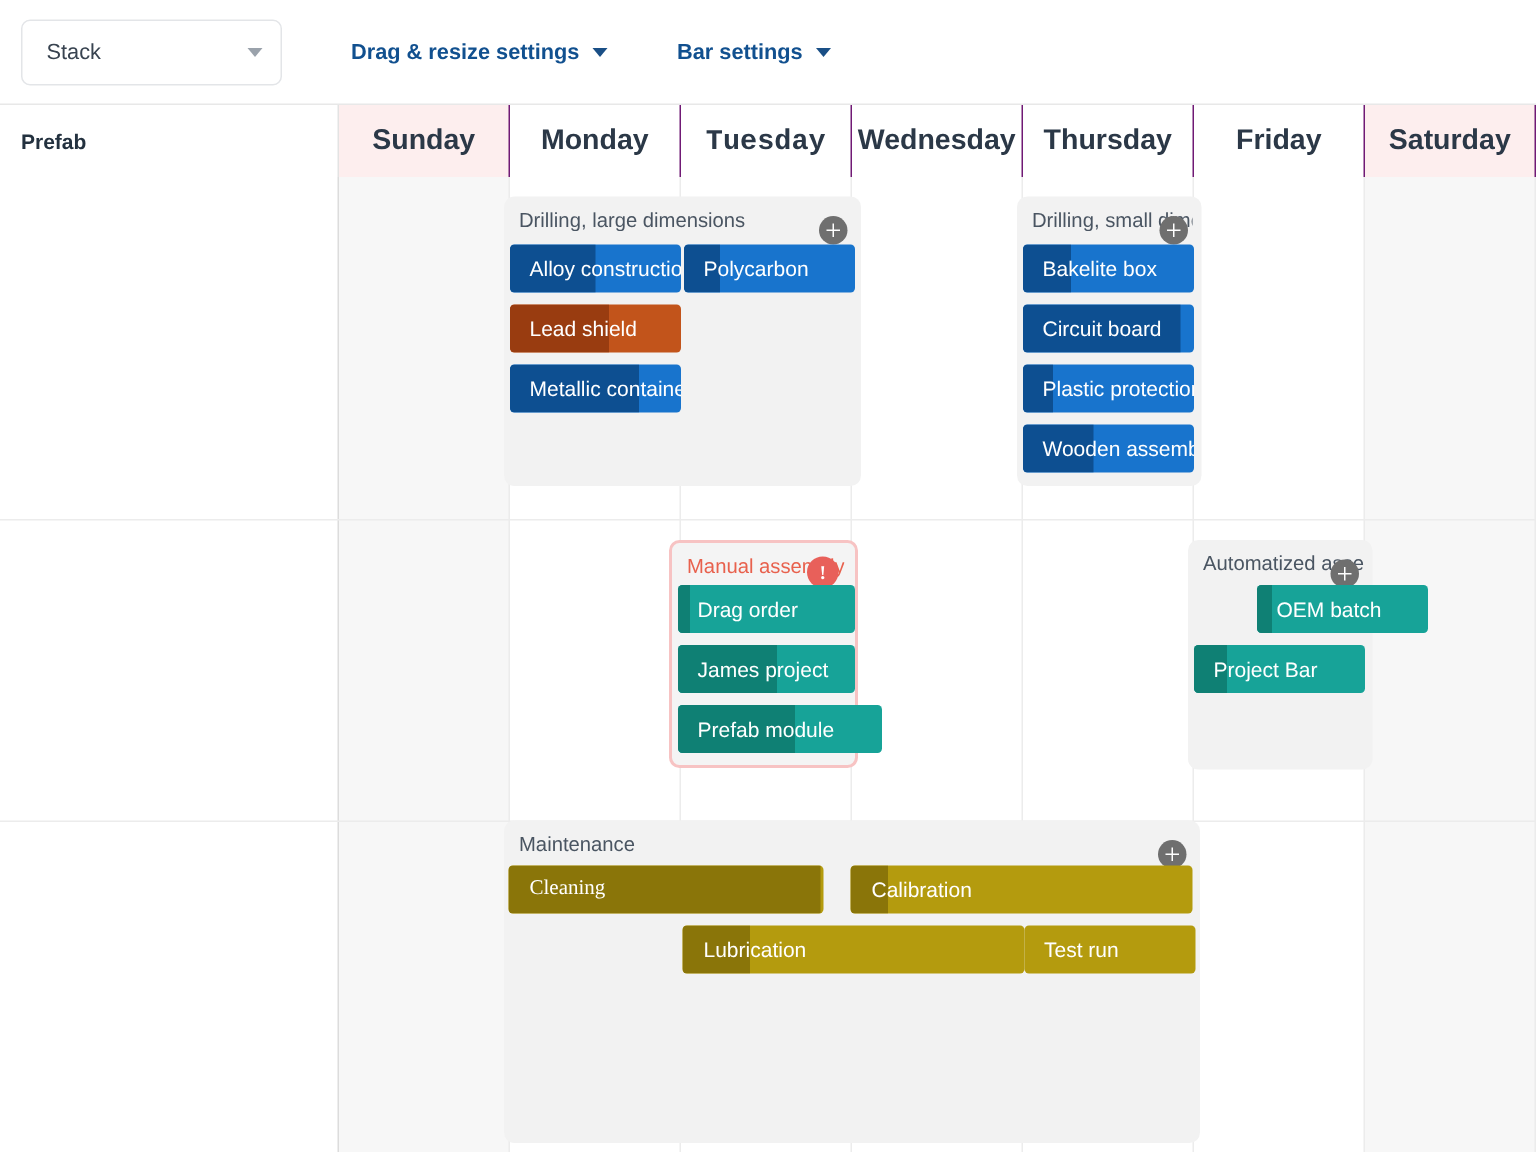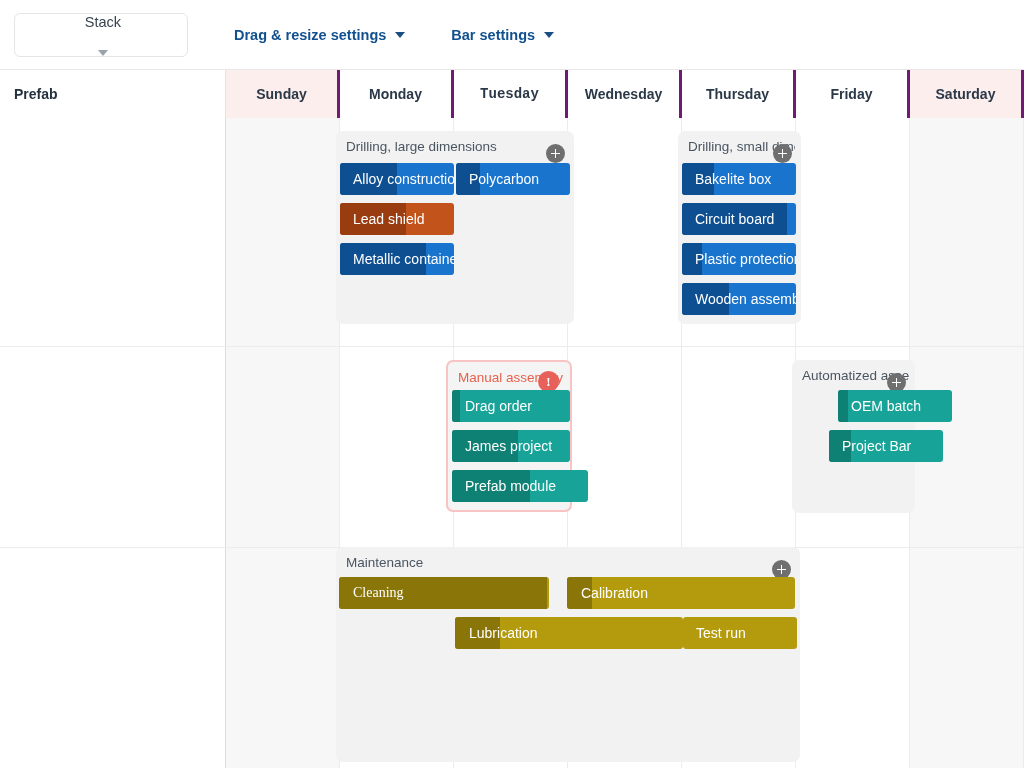--- a/index.html
+++ b/index.html
@@ -22,21 +22,20 @@
     display: flex; align-items: center;
     padding-left: 14px;
   }
   .select-box {
     width: 174px; height: 44px;
     border: 1px solid #e3e5e8; border-radius: 6px;
     background: #fff;
     display: flex; align-items: center;
     padding: 0 12px 0 16px;
     cursor: pointer;
-    flex-direction: column;
   }
   .select-value { flex: 1; font-size: 14.5px; color: #384350; }
   .caret {
     width: 0; height: 0;
     border-left: 5px solid transparent;
     border-right: 5px solid transparent;
     border-top: 6px solid #9aa2ab;
   }
   .caret.dark { border-top-color: #1a4f86; }
   .menu-btn {
@@ -60,22 +59,22 @@
     display: flex; align-items: center;
     padding-left: 14px;
     font-size: 14px; font-weight: 600; color: #23313f;
     border-right: 1px solid #e3e3e3;
     background: #fff;
     z-index: 3;
   }
   .day-head {
     position: absolute; top: 0; height: 48px;
     display: flex; align-items: center; justify-content: center;
-    font-size: 14px; font-weight: 600; color: #2b3847;
-    border-right: 3px solid #701a75;
+    font-size: 19px; font-weight: 600; color: #2b3847;
+    border-right: 1px solid #701a75;
     background: #fff;
   }
   .day-head.weekend { background: #fdeeee; }
 
   
   .grid-body {
     position: absolute; left: 0; top: 118px;
     width: 1024px; height: 650px;
     overflow: hidden;
     background: #fff;
@@ -322,21 +321,21 @@
         <div class="lbl">James project</div>
       </div>
       <div class="bar" style="left: 452px; top: 352px; width: 136px; background: rgb(23, 163, 152);">
         <div class="fill" style="width: 78px; background: rgb(15, 128, 116);"></div>
         <div class="lbl">Prefab module</div>
       </div>
       <div class="bar" style="left: 824px; top: 272px; width: 114px; background: rgb(23, 163, 152); margin-left: 14px;">
         <div class="fill" style="width: 10px; background: rgb(15, 128, 116);"></div>
         <div class="lbl">OEM batch</div>
       </div>
-      <div class="bar" style="left: 796px; top: 312px; width: 114px; background: rgb(23, 163, 152); margin-left: 33px;">
+      <div class="bar" style="left: 796px; top: 312px; width: 114px; background: rgb(23, 163, 152);">
         <div class="fill" style="width: 22px; background: rgb(15, 128, 116);"></div>
         <div class="lbl">Project Bar</div>
       </div>
       <div class="bar wide" style="left: 339px; top: 459px; width: 210px; background: rgb(180, 155, 14); font-family: Liberation Serif, serif;">
         <div class="fill" style="width: 208px; background: rgb(138, 117, 9);"></div>
         <div class="lbl">Cleaning</div>
       </div>
       <div class="bar wide" style="left: 567px; top: 459px; width: 228px; background: rgb(180, 155, 14);">
         <div class="fill" style="width: 25px; background: rgb(138, 117, 9);"></div>
         <div class="lbl">Calibration</div>

